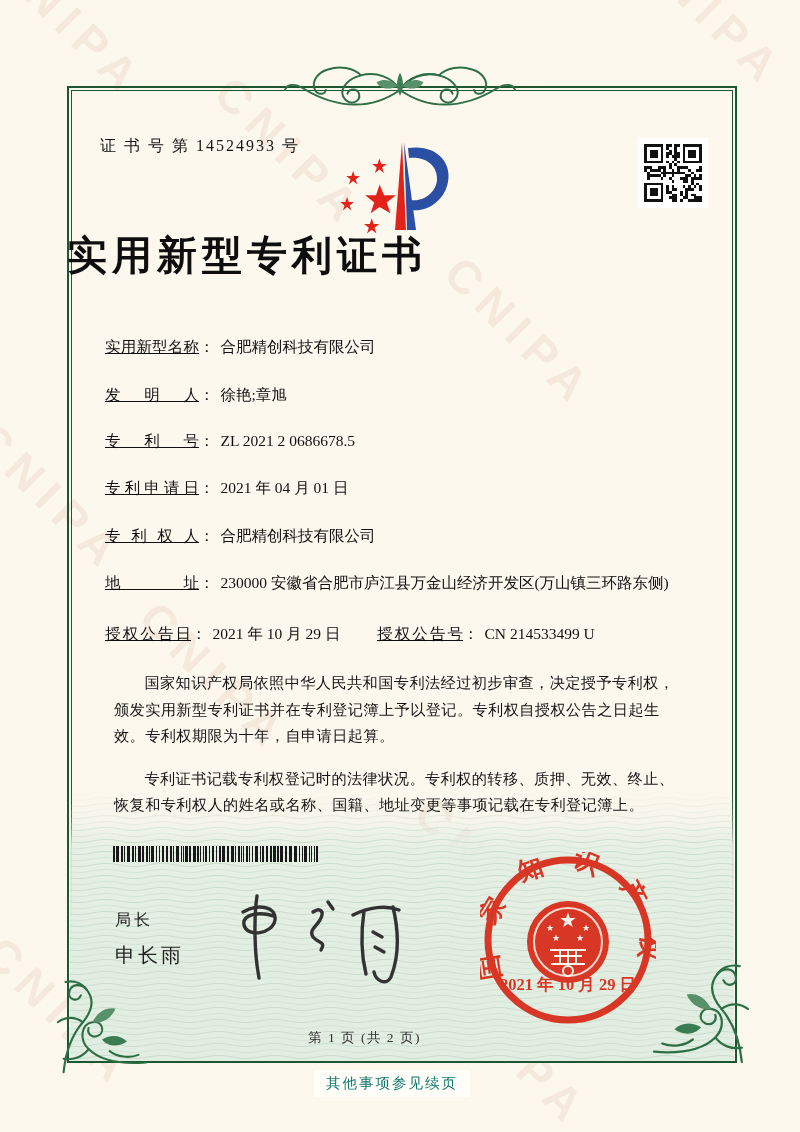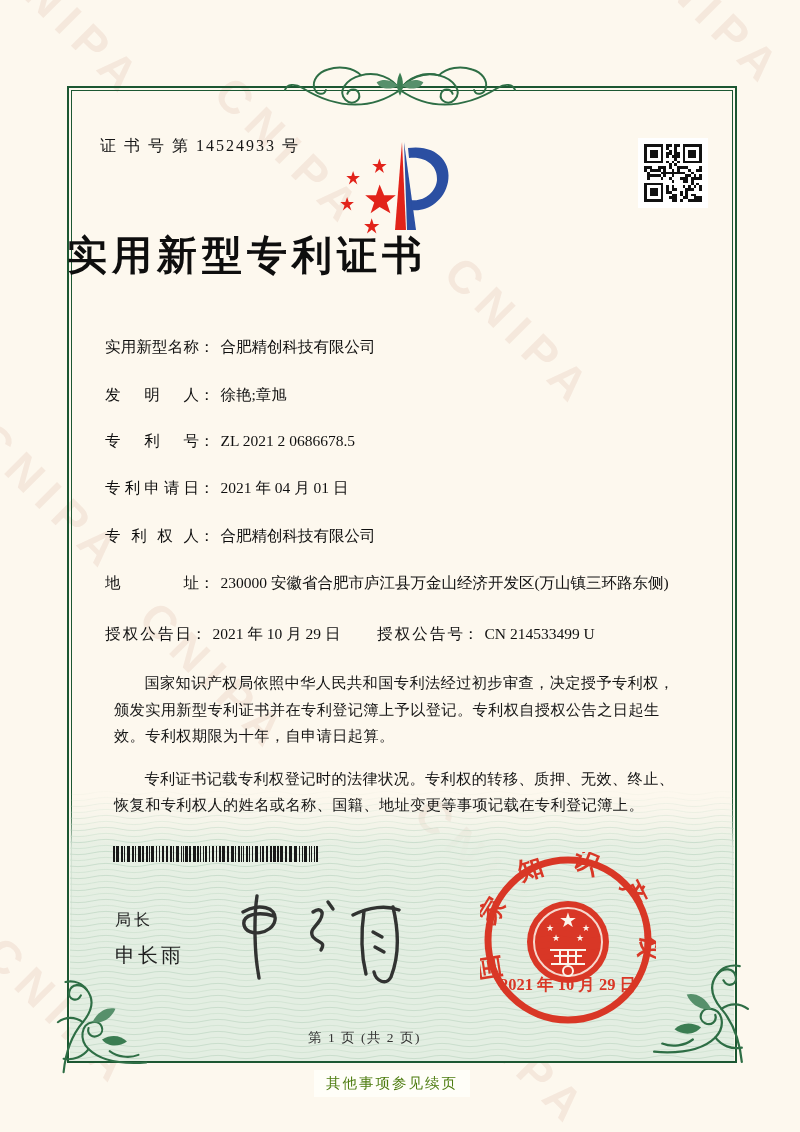--- a/index.html
+++ b/index.html
@@ -39,21 +39,21 @@
     background:#ffffff;display:flex;align-items:center;justify-content:center;
   }
   .title{
     position:absolute;left:67px;top:228px;width:670px;
     text-align:left;font-size:40px;font-weight:bold;
     letter-spacing:5px;color:#0e0e0e;
   }
   
   .fields{position:absolute;left:105px;top:334px;width:600px;font-size:15.5px;color:#101010;}
   .fieldrow{position:absolute;left:0;width:600px;line-height:22px;}
-  .lbl{display:inline-block;width:94px;text-align:justify;text-align-last:justify;vertical-align:top;}
+  .lbl{display:inline-block;width:94px;text-align:justify;text-align-last:justify;vertical-align:top;text-decoration:underline;}
   .lbl5{width:86px;}
   .colon{vertical-align:top;}
   .val{display:inline-block;margin-left:6px;vertical-align:top;max-width:470px;}
   .pair2{position:absolute;left:272px;top:0;}
   
   .bodytext{
     position:absolute;left:98px;top:654px;width:606px;
     font-size:15.2px;line-height:26.5px;color:#141414;letter-spacing:.4px;
   }
   .bodytext p{margin:16px;text-indent:2em;}
@@ -70,21 +70,21 @@
   .signer-name{position:absolute;left:115px;top:942px;font-size:20px;letter-spacing:3px;color:#222;}
   .signature{position:absolute;left:233px;top:882px;width:190px;height:108px;}
   .seal{position:absolute;left:480px;top:852px;width:176px;height:176px;opacity:.96;}
   .pageinfo{
     position:absolute;left:67px;top:1029px;width:595px;text-align:center;
     font-size:13.5px;letter-spacing:1.5px;color:#333;
   }
   .note{
     position:absolute;left:314px;top:1070px;
     background:#fffef8;padding:4px 12px;
-    font-size:14.5px;letter-spacing:2px;color:#4d7c0f;text-align:right;
+    font-size:14.5px;letter-spacing:2px;color:#0f766e;text-align:right;
   }
   .orn{position:absolute;pointer-events:none;}
   .orn-top{left:283px;top:60px;width:234px;height:56px;}
   .orn-bl{left:52px;top:980px;width:100px;height:96px;}
   .orn-br{left:650px;top:956px;width:102px;height:118px;}
 </style>
 </head>
 <body>
 
 <div class="page">

